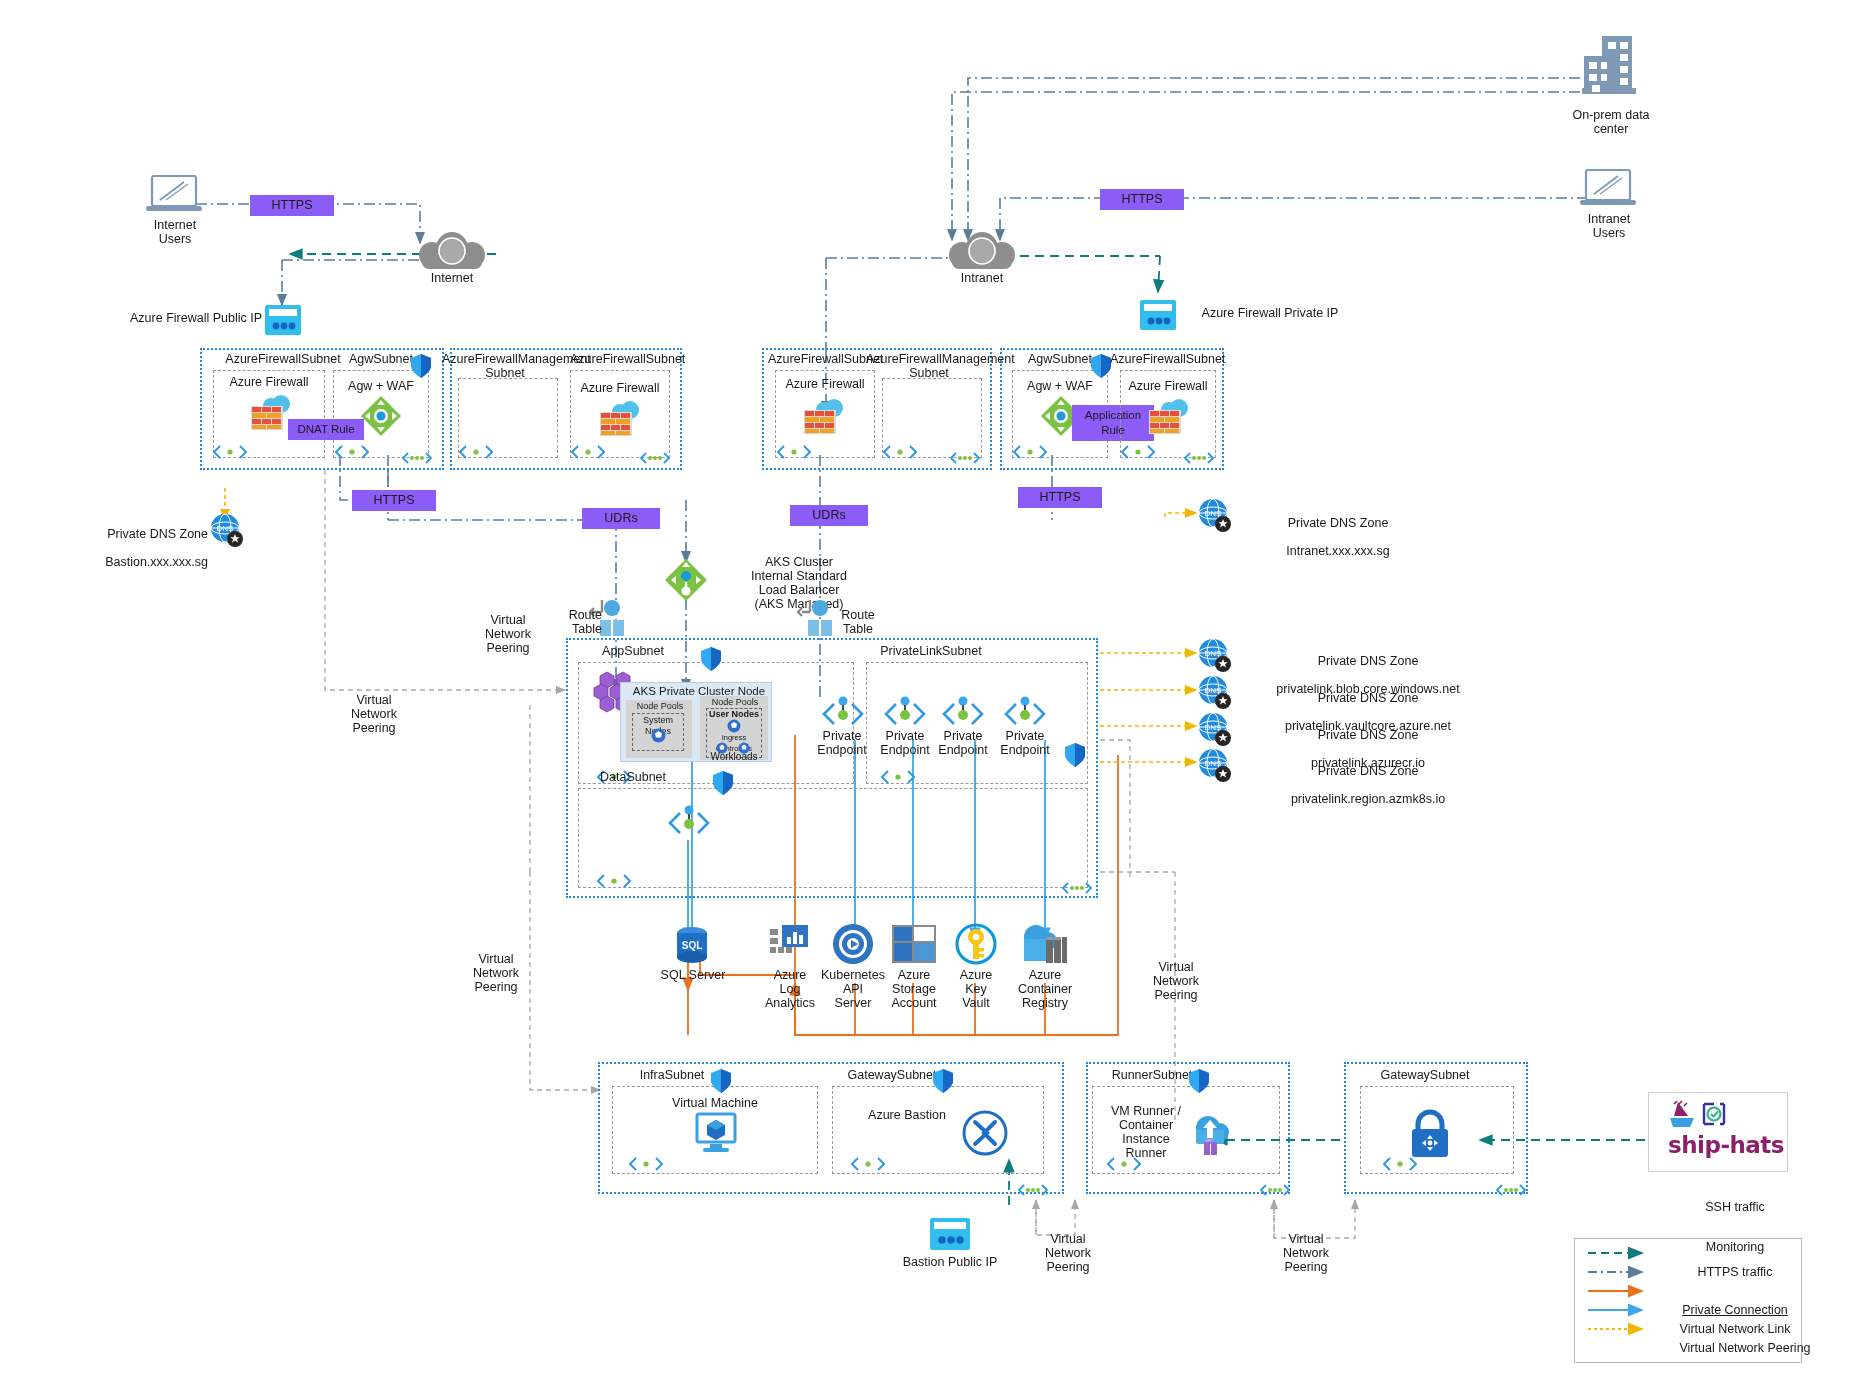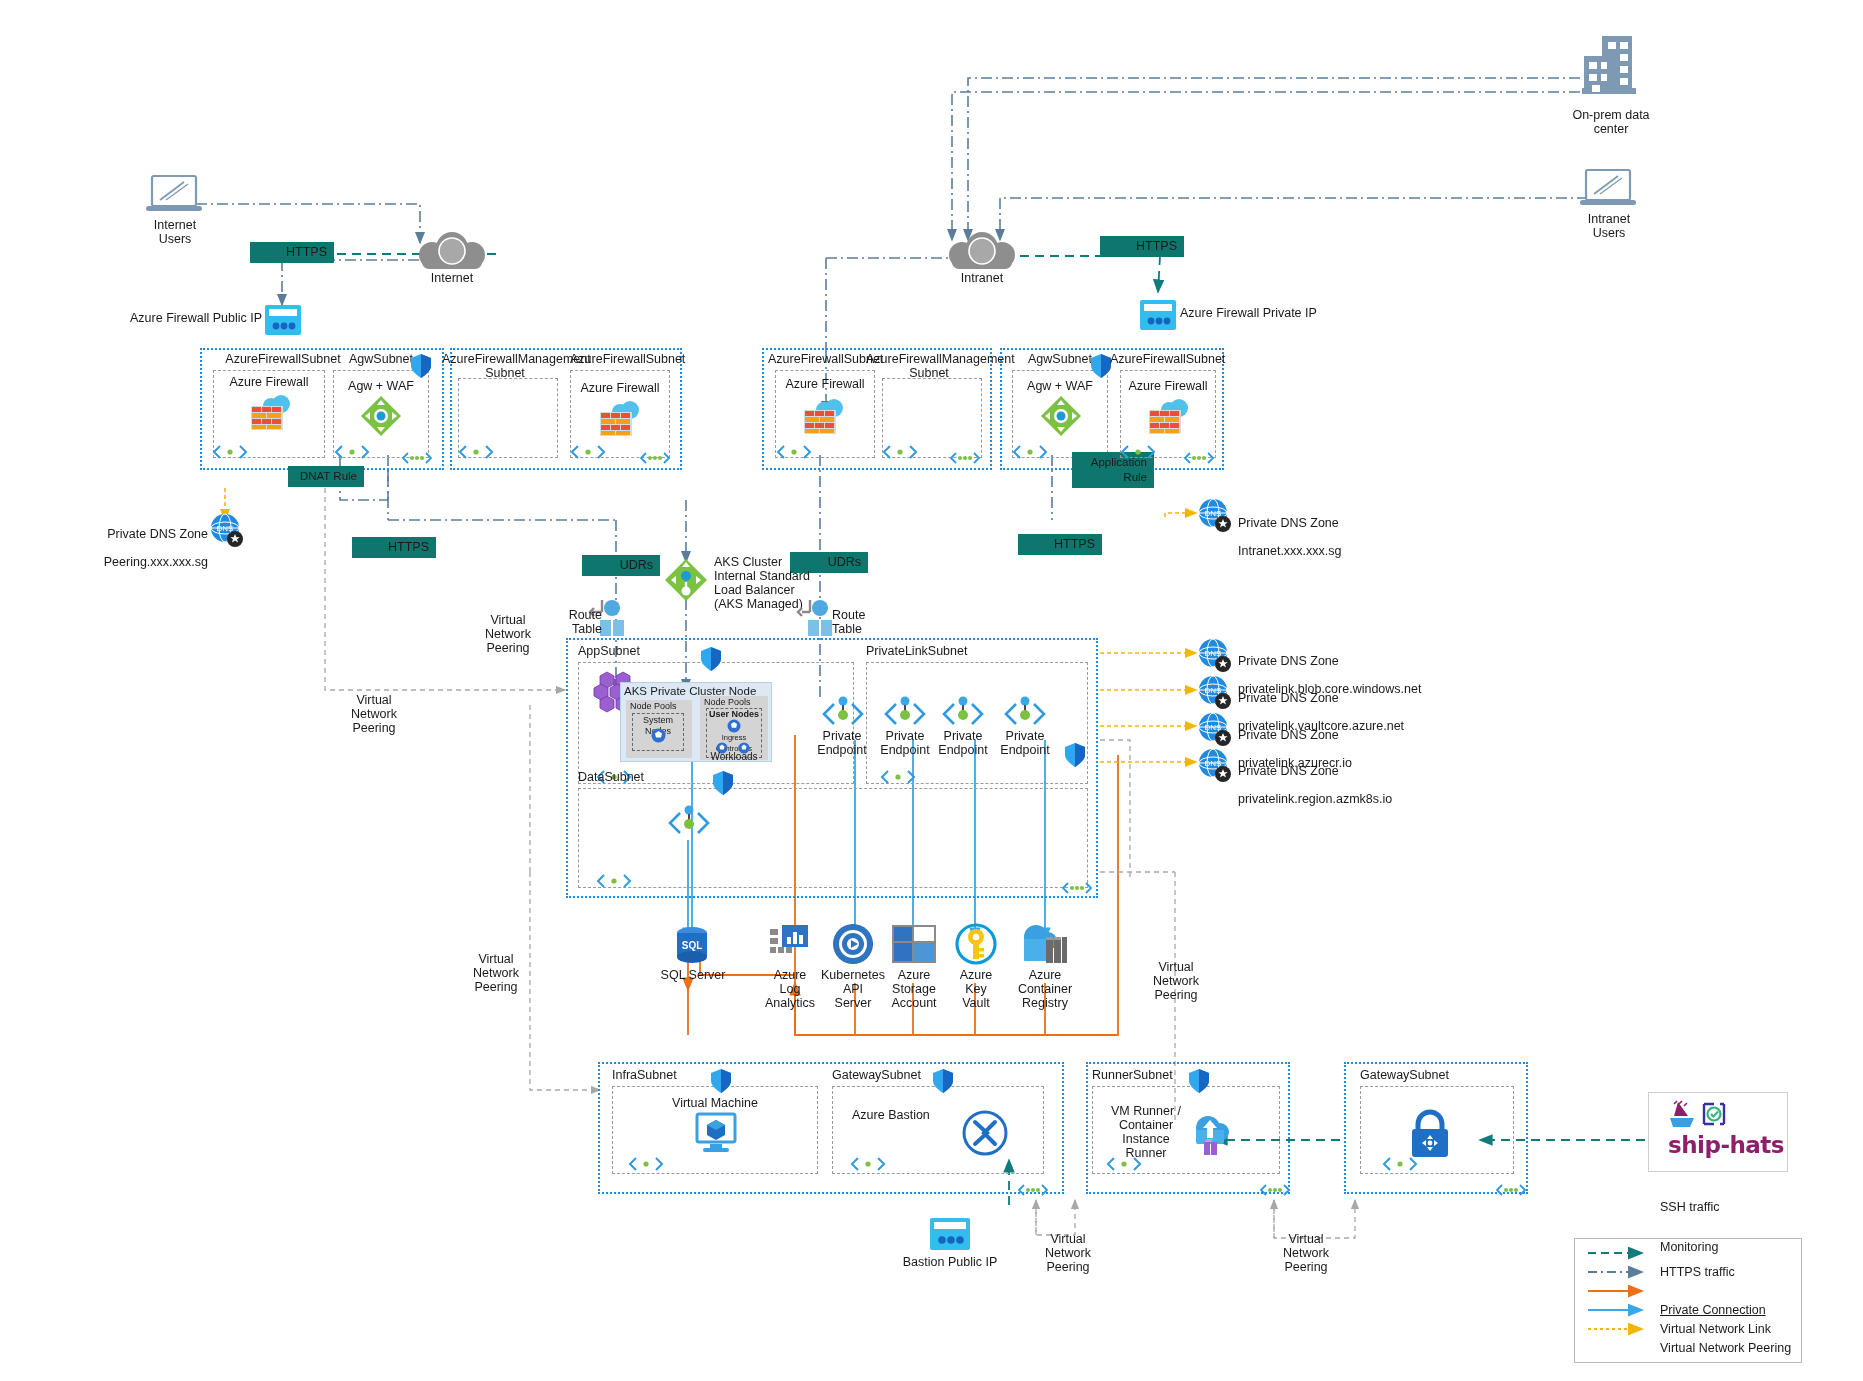--- a/index.html
+++ b/index.html
@@ -1,23 +1,23 @@
 <!DOCTYPE html>
 <html><head>
 <meta charset="utf-8">
 <style>
   html,body{margin:0;padding:0;background:#fff;}
   body{width:1863px;height:1381px;position:relative;overflow:hidden;
        font-family:"Liberation Sans","DejaVu Sans",sans-serif;color:#1a1a1a;}
   #canvas{position:absolute;left:0;top:0;width:1863px;height:1381px;}
   .abs{position:absolute;}
   .lbl{position:absolute;font-size:12.5px;line-height:14px;text-align:center;color:#1a1a1a;white-space:pre-line;}
-  .lbl.left{text-align:left;}
+  .lbl.left{text-align:center;}
   .lbl.xs{font-size:9px;line-height:11px;}
-  .tagbox{position:absolute;background:#0f766e;font-size:12.5px;line-height:15px;text-align:right;padding:3px 7px;color:#1a1a1a;margin-top:47px;}
+  .tagbox{position:absolute;background:#8b5cf6;font-size:12.5px;line-height:15px;text-align:center;padding:3px 7px;color:#1a1a1a;}
   .vnet{position:absolute;border:2px dotted #1f8ae0;box-sizing:border-box;}
   .subnet{position:absolute;border:1.3px dashed #9a9a9a;box-sizing:border-box;}
   .legendbox{position:absolute;border:1px solid #b9b9b9;background:#fff;box-sizing:border-box;}
   .shipbox{position:absolute;border:1px solid #cfcfcf;background:#fff;box-sizing:border-box;}
   .ship-text{font-size:23px;font-weight:bold;color:#8e1f6a;letter-spacing:-.5px;font-family:"DejaVu Sans",sans-serif;}
   .nodegroup{position:absolute;background:#dce9f5;border:1px solid #b8cfe4;box-sizing:border-box;}
   .nodepool{position:absolute;background:#d4d4d4;box-sizing:border-box;}
   .nodeinner{position:absolute;border:1px dashed #666;box-sizing:border-box;}
   svg{position:absolute;left:0;top:0;overflow:visible;}
   .ico{position:absolute;}
@@ -476,21 +476,21 @@
           <ellipse cx="15" cy="15" rx="14" ry="6"></ellipse>
           <line x1="1" y1="15" x2="29" y2="15"></line>
         </g>
       <text x="15" y="18" font-size="8" fill="#fff" text-anchor="middle" font-family="sans-serif">DNS</text>
       <circle cx="25" cy="26" r="8" fill="#262626"></circle>
       <path d="M25,21 l1.3,3.2 h3.4 l-2.7,2 1,3.3 -3,-2 -3,2 1,-3.3 -2.7,-2 h3.4 z" fill="#fff"></path>
     </svg>
   </div>
   <div class="lbl left" style="left:90px;top:513px;width:118px;text-align:right;">
     <span>Private DNS Zone</span><br>
-    <span>Peering.xxx.xxx.sg</span>
+    <span>Bastion.xxx.xxx.sg</span>
   </div>
 
   <div class="ico" style="left:1198px;top:498px;">
     <svg width="34" height="34" style="position:static;">
       <circle cx="15" cy="15" r="14" fill="#1f8ae0"></circle>
       <g stroke="#fff" stroke-width="1" fill="none">
           <ellipse cx="15" cy="15" rx="6" ry="14"></ellipse>
           <ellipse cx="15" cy="15" rx="14" ry="6"></ellipse>
           <line x1="1" y1="15" x2="29" y2="15"></line>
         </g>

